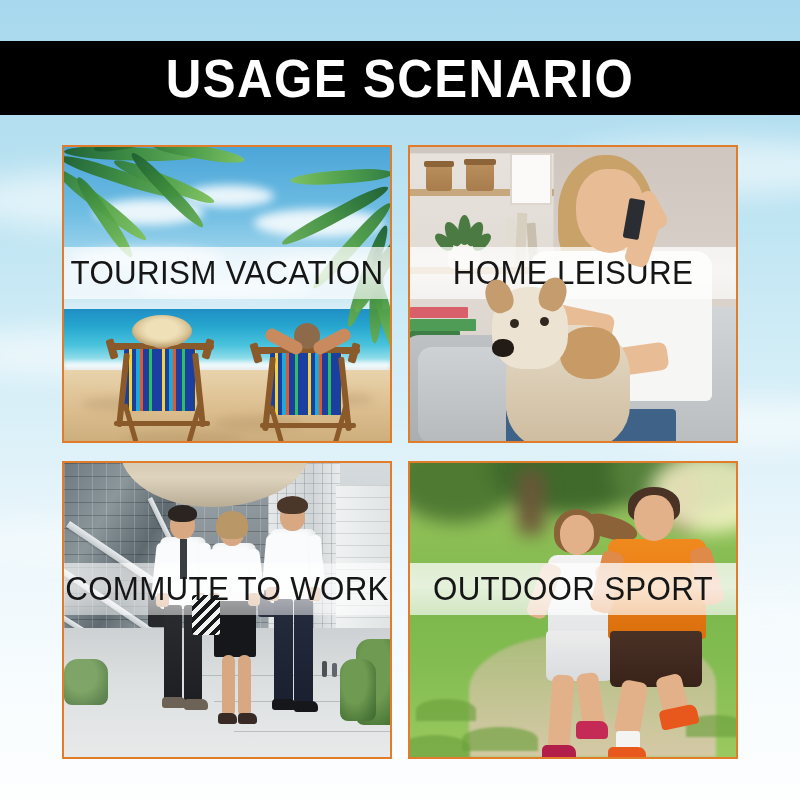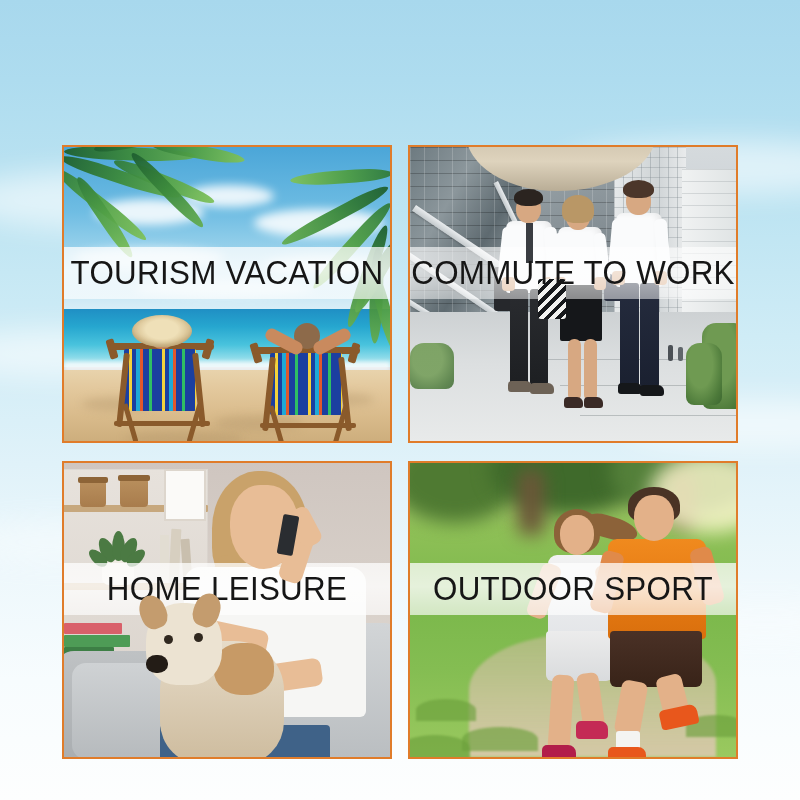--- a/index.html
+++ b/index.html
@@ -284,20 +284,23 @@
 
 <div id="page">
 
   <div class="cloud" style="left:-40px;  top:170px; width:300px; height:60px;"></div>
   <div class="cloud" style="left:560px;  top:140px; width:330px; height:55px;"></div>
   <div class="cloud" style="left:-60px;  top:330px; width:260px; height:48px;"></div>
   <div class="cloud" style="left:620px;  top:400px; width:280px; height:50px;"></div>
   <div class="cloud" style="left:-50px;  top:520px; width:240px; height:44px; opacity:.7;"></div>
   <div class="cloud" style="left:640px;  top:600px; width:250px; height:44px; opacity:.6;"></div>
 
+  <div id="banner">
+    <div id="banner-title">USAGE SCENARIO</div>
+  </div>
 
   <div id="grid">
 
     <div class="card">
       <div class="photo">
         <div class="beach-sky"></div>
 
         <div class="beach-cloud" style="left:30px;  top:52px;  width:110px; height:26px;"></div>
         <div class="beach-cloud" style="left:120px; top:38px;  width:90px;  height:22px;"></div>
         <div class="beach-cloud" style="left:190px; top:62px;  width:130px; height:28px;"></div>
@@ -364,20 +367,83 @@
           <div class="arm" style="left:60px; top:6px;  width:40px; height:13px; transform:rotate(-28deg);"></div>
         </div>
       </div>
 
       <div class="band"></div>
       <div class="caption">TOURISM VACATION</div>
     </div>
 
     <div class="card">
       <div class="photo">
+        <div class="room-bg"></div>
+
+        <div class="shelf-unit" style="left:-6px; top:6px; width:150px; height:210px;"></div>
+        <div class="shelf-plank" style="left:-6px; top:42px;  width:150px; height:7px;"></div>
+        <div class="shelf-plank" style="left:-6px; top:120px; width:150px; height:7px;"></div>
+        <div class="shelf-plank" style="left:-6px; top:196px; width:150px; height:7px;"></div>
+
+        <div class="jar" style="left:16px; top:18px; width:26px; height:26px;"></div>
+        <div class="jar-lid" style="left:14px; top:14px; width:30px; height:6px;"></div>
+        <div class="jar" style="left:56px; top:16px; width:28px; height:28px;"></div>
+        <div class="jar-lid" style="left:54px; top:12px; width:32px; height:6px;"></div>
+
+        <div class="frame" style="left:100px; top:6px; width:42px; height:52px;"></div>
+
+        <div class="plant-pot" style="left:38px; top:96px; width:32px; height:26px;"></div>
+        <div class="leaf" style="left:36px; top:74px; width:14px; height:26px; transform:rotate(-26deg);"></div>
+        <div class="leaf" style="left:48px; top:68px; width:13px; height:30px;"></div>
+        <div class="leaf" style="left:58px; top:74px; width:14px; height:26px; transform:rotate(26deg);"></div>
+        <div class="leaf" style="left:28px; top:84px; width:12px; height:22px; transform:rotate(-48deg);"></div>
+        <div class="leaf" style="left:66px; top:84px; width:12px; height:22px; transform:rotate(48deg);"></div>
+
+        <div class="book" style="left:96px; top:72px;  width:9px;  height:48px; background:#e2ddd2;"></div>
+        <div class="book" style="left:106px;top:66px;  width:10px; height:54px; background:#d7cfc0; transform:rotate(3deg);"></div>
+        <div class="book" style="left:118px;top:76px;  width:9px;  height:44px; background:#c9bfae; transform:rotate(-4deg);"></div>
+        <div class="book" style="left:0px;  top:160px; width:58px; height:11px; background:#d9606a;"></div>
+        <div class="book" style="left:0px;  top:172px; width:66px; height:12px; background:#4e9c56;"></div>
+        <div class="book" style="left:0px;  top:184px; width:50px; height:11px; background:#3d7f45;"></div>
+
+        <div class="sofa" style="left:-8px; top:188px; width:188px; height:112px;"></div>
+        <div class="cushion" style="left:8px; top:200px; width:120px; height:96px;"></div>
+        <div class="sofa" style="left:196px; top:160px; width:142px; height:140px; background:linear-gradient(to bottom,#d2d5d7,#b9bdc0);"></div>
+
+        <div>
+          <div class="w-hair" style="left:148px; top:8px;   width:96px; height:120px; border-radius:48% 48% 36% 36%;"></div>
+          <div class="w-head" style="left:166px; top:22px;  width:68px; height:84px;"></div>
+          <div class="w-hair" style="left:146px; top:92px;  width:26px; height:70px; border-radius:40% 40% 50% 50%; transform:rotate(8deg);"></div>
+          <div class="w-shirt" style="left:120px; top:104px; width:182px; height:150px;"></div>
+          <div class="w-arm" style="left:222px; top:58px;  width:24px; height:62px; transform:rotate(18deg);"></div>
+          <div class="w-arm" style="left:230px; top:44px;  width:22px; height:40px; transform:rotate(-28deg);"></div>
+          <div class="phone" style="left:216px; top:52px;  width:16px; height:40px; transform:rotate(10deg);"></div>
+          <div class="w-arm" style="left:118px; top:160px; width:86px; height:26px; transform:rotate(12deg);"></div>
+          <div class="w-arm" style="left:176px; top:200px; width:82px; height:28px; transform:rotate(-8deg);"></div>
+          <div class="jeans" style="left:96px;  top:262px; width:170px; height:42px;"></div>
+        </div>
+
+        <div>
+          <div class="dog-body" style="left:96px;  top:178px; width:124px; height:124px;"></div>
+          <div class="dog-patch" style="left:150px; top:180px; width:60px;  height:52px;"></div>
+          <div class="dog-head" style="left:82px;  top:140px; width:76px;  height:82px;"></div>
+          <div class="dog-ear" style="left:76px;  top:132px; width:26px;  height:34px; transform:rotate(-22deg);"></div>
+          <div class="dog-ear" style="left:130px; top:130px; width:26px;  height:34px; transform:rotate(20deg);"></div>
+          <div class="dog-eye" style="left:100px; top:172px; width:9px;   height:9px;"></div>
+          <div class="dog-eye" style="left:130px; top:170px; width:9px;   height:9px;"></div>
+          <div class="dog-nose" style="left:82px;  top:192px; width:22px;  height:18px;"></div>
+        </div>
+      </div>
+
+      <div class="band"></div>
+      <div class="caption">HOME LEISURE</div>
+    </div>
+
+    <div class="card">
+      <div class="photo">
         <div class="city-bg"></div>
 
         <div class="glassbldg" style="left:0; top:0; width:118px; height:200px;">
           <div class="win-grid"></div>
         </div>
         <div class="bldg" style="left:112px; top:16px; width:92px; height:172px; background:linear-gradient(160deg,#9aa4a9,#7e888e 60%,#aab3b7);">
           <div class="win-grid"></div>
         </div>
         <div class="bldg" style="left:204px; top:0; width:72px; height:196px; background:linear-gradient(to right,#e6e9ea,#cfd4d6 60%,#e9ebec);">
           <div class="win-grid" style="background-image:repeating-linear-gradient(to right,rgba(120,130,136,.35) 0 1px,transparent 1px 9px),repeating-linear-gradient(to bottom,rgba(120,130,136,.3) 0 1px,transparent 1px 10px);"></div>
@@ -455,83 +521,20 @@
           <div class="p-legs" style="left:194px; top:112px; width:20px; height:42px; background:#2a3040; border-radius:3px; z-index:4;"></div>
         </div>
       </div>
 
       <div class="band" style="background:linear-gradient(to bottom,rgba(255,255,255,.62) 0%,rgba(255,255,255,.68) 45%,rgba(255,255,255,.5) 100%);"></div>
       <div class="caption">COMMUTE TO WORK</div>
     </div>
 
     <div class="card">
       <div class="photo">
-        <div class="room-bg"></div>
-
-        <div class="shelf-unit" style="left:-6px; top:6px; width:150px; height:210px;"></div>
-        <div class="shelf-plank" style="left:-6px; top:42px;  width:150px; height:7px;"></div>
-        <div class="shelf-plank" style="left:-6px; top:120px; width:150px; height:7px;"></div>
-        <div class="shelf-plank" style="left:-6px; top:196px; width:150px; height:7px;"></div>
-
-        <div class="jar" style="left:16px; top:18px; width:26px; height:26px;"></div>
-        <div class="jar-lid" style="left:14px; top:14px; width:30px; height:6px;"></div>
-        <div class="jar" style="left:56px; top:16px; width:28px; height:28px;"></div>
-        <div class="jar-lid" style="left:54px; top:12px; width:32px; height:6px;"></div>
-
-        <div class="frame" style="left:100px; top:6px; width:42px; height:52px;"></div>
-
-        <div class="plant-pot" style="left:38px; top:96px; width:32px; height:26px;"></div>
-        <div class="leaf" style="left:36px; top:74px; width:14px; height:26px; transform:rotate(-26deg);"></div>
-        <div class="leaf" style="left:48px; top:68px; width:13px; height:30px;"></div>
-        <div class="leaf" style="left:58px; top:74px; width:14px; height:26px; transform:rotate(26deg);"></div>
-        <div class="leaf" style="left:28px; top:84px; width:12px; height:22px; transform:rotate(-48deg);"></div>
-        <div class="leaf" style="left:66px; top:84px; width:12px; height:22px; transform:rotate(48deg);"></div>
-
-        <div class="book" style="left:96px; top:72px;  width:9px;  height:48px; background:#e2ddd2;"></div>
-        <div class="book" style="left:106px;top:66px;  width:10px; height:54px; background:#d7cfc0; transform:rotate(3deg);"></div>
-        <div class="book" style="left:118px;top:76px;  width:9px;  height:44px; background:#c9bfae; transform:rotate(-4deg);"></div>
-        <div class="book" style="left:0px;  top:160px; width:58px; height:11px; background:#d9606a;"></div>
-        <div class="book" style="left:0px;  top:172px; width:66px; height:12px; background:#4e9c56;"></div>
-        <div class="book" style="left:0px;  top:184px; width:50px; height:11px; background:#3d7f45;"></div>
-
-        <div class="sofa" style="left:-8px; top:188px; width:188px; height:112px;"></div>
-        <div class="cushion" style="left:8px; top:200px; width:120px; height:96px;"></div>
-        <div class="sofa" style="left:196px; top:160px; width:142px; height:140px; background:linear-gradient(to bottom,#d2d5d7,#b9bdc0);"></div>
-
-        <div>
-          <div class="w-hair" style="left:148px; top:8px;   width:96px; height:120px; border-radius:48% 48% 36% 36%;"></div>
-          <div class="w-head" style="left:166px; top:22px;  width:68px; height:84px;"></div>
-          <div class="w-hair" style="left:146px; top:92px;  width:26px; height:70px; border-radius:40% 40% 50% 50%; transform:rotate(8deg);"></div>
-          <div class="w-shirt" style="left:120px; top:104px; width:182px; height:150px;"></div>
-          <div class="w-arm" style="left:222px; top:58px;  width:24px; height:62px; transform:rotate(18deg);"></div>
-          <div class="w-arm" style="left:230px; top:44px;  width:22px; height:40px; transform:rotate(-28deg);"></div>
-          <div class="phone" style="left:216px; top:52px;  width:16px; height:40px; transform:rotate(10deg);"></div>
-          <div class="w-arm" style="left:118px; top:160px; width:86px; height:26px; transform:rotate(12deg);"></div>
-          <div class="w-arm" style="left:176px; top:200px; width:82px; height:28px; transform:rotate(-8deg);"></div>
-          <div class="jeans" style="left:96px;  top:262px; width:170px; height:42px;"></div>
-        </div>
-
-        <div>
-          <div class="dog-body" style="left:96px;  top:178px; width:124px; height:124px;"></div>
-          <div class="dog-patch" style="left:150px; top:180px; width:60px;  height:52px;"></div>
-          <div class="dog-head" style="left:82px;  top:140px; width:76px;  height:82px;"></div>
-          <div class="dog-ear" style="left:76px;  top:132px; width:26px;  height:34px; transform:rotate(-22deg);"></div>
-          <div class="dog-ear" style="left:130px; top:130px; width:26px;  height:34px; transform:rotate(20deg);"></div>
-          <div class="dog-eye" style="left:100px; top:172px; width:9px;   height:9px;"></div>
-          <div class="dog-eye" style="left:130px; top:170px; width:9px;   height:9px;"></div>
-          <div class="dog-nose" style="left:82px;  top:192px; width:22px;  height:18px;"></div>
-        </div>
-      </div>
-
-      <div class="band"></div>
-      <div class="caption">HOME LEISURE</div>
-    </div>
-
-    <div class="card">
-      <div class="photo">
         <div class="field-bg"></div>
 
         <div class="tree-blur" style="left:-20px; top:-30px; width:130px; height:90px; background:#4f7a32;"></div>
         <div class="tree-blur" style="left:80px;  top:-40px; width:160px; height:92px; background:#3f6a2b;"></div>
         <div class="tree-blur" style="left:200px; top:-34px; width:150px; height:86px; background:#54803a;"></div>
         <div class="tree-blur" style="left:108px; top:6px; width:26px; height:66px; background:#6b5638; border-radius:8px;"></div>
         <div class="tree-blur" style="left:262px; top:10px; width:22px; height:56px; background:#7a6340; border-radius:8px;"></div>
         <div class="tree-blur" style="left:240px; top:-10px; width:120px; height:80px; background:rgba(255,250,210,.8);"></div>
 
         <div class="path"></div>

